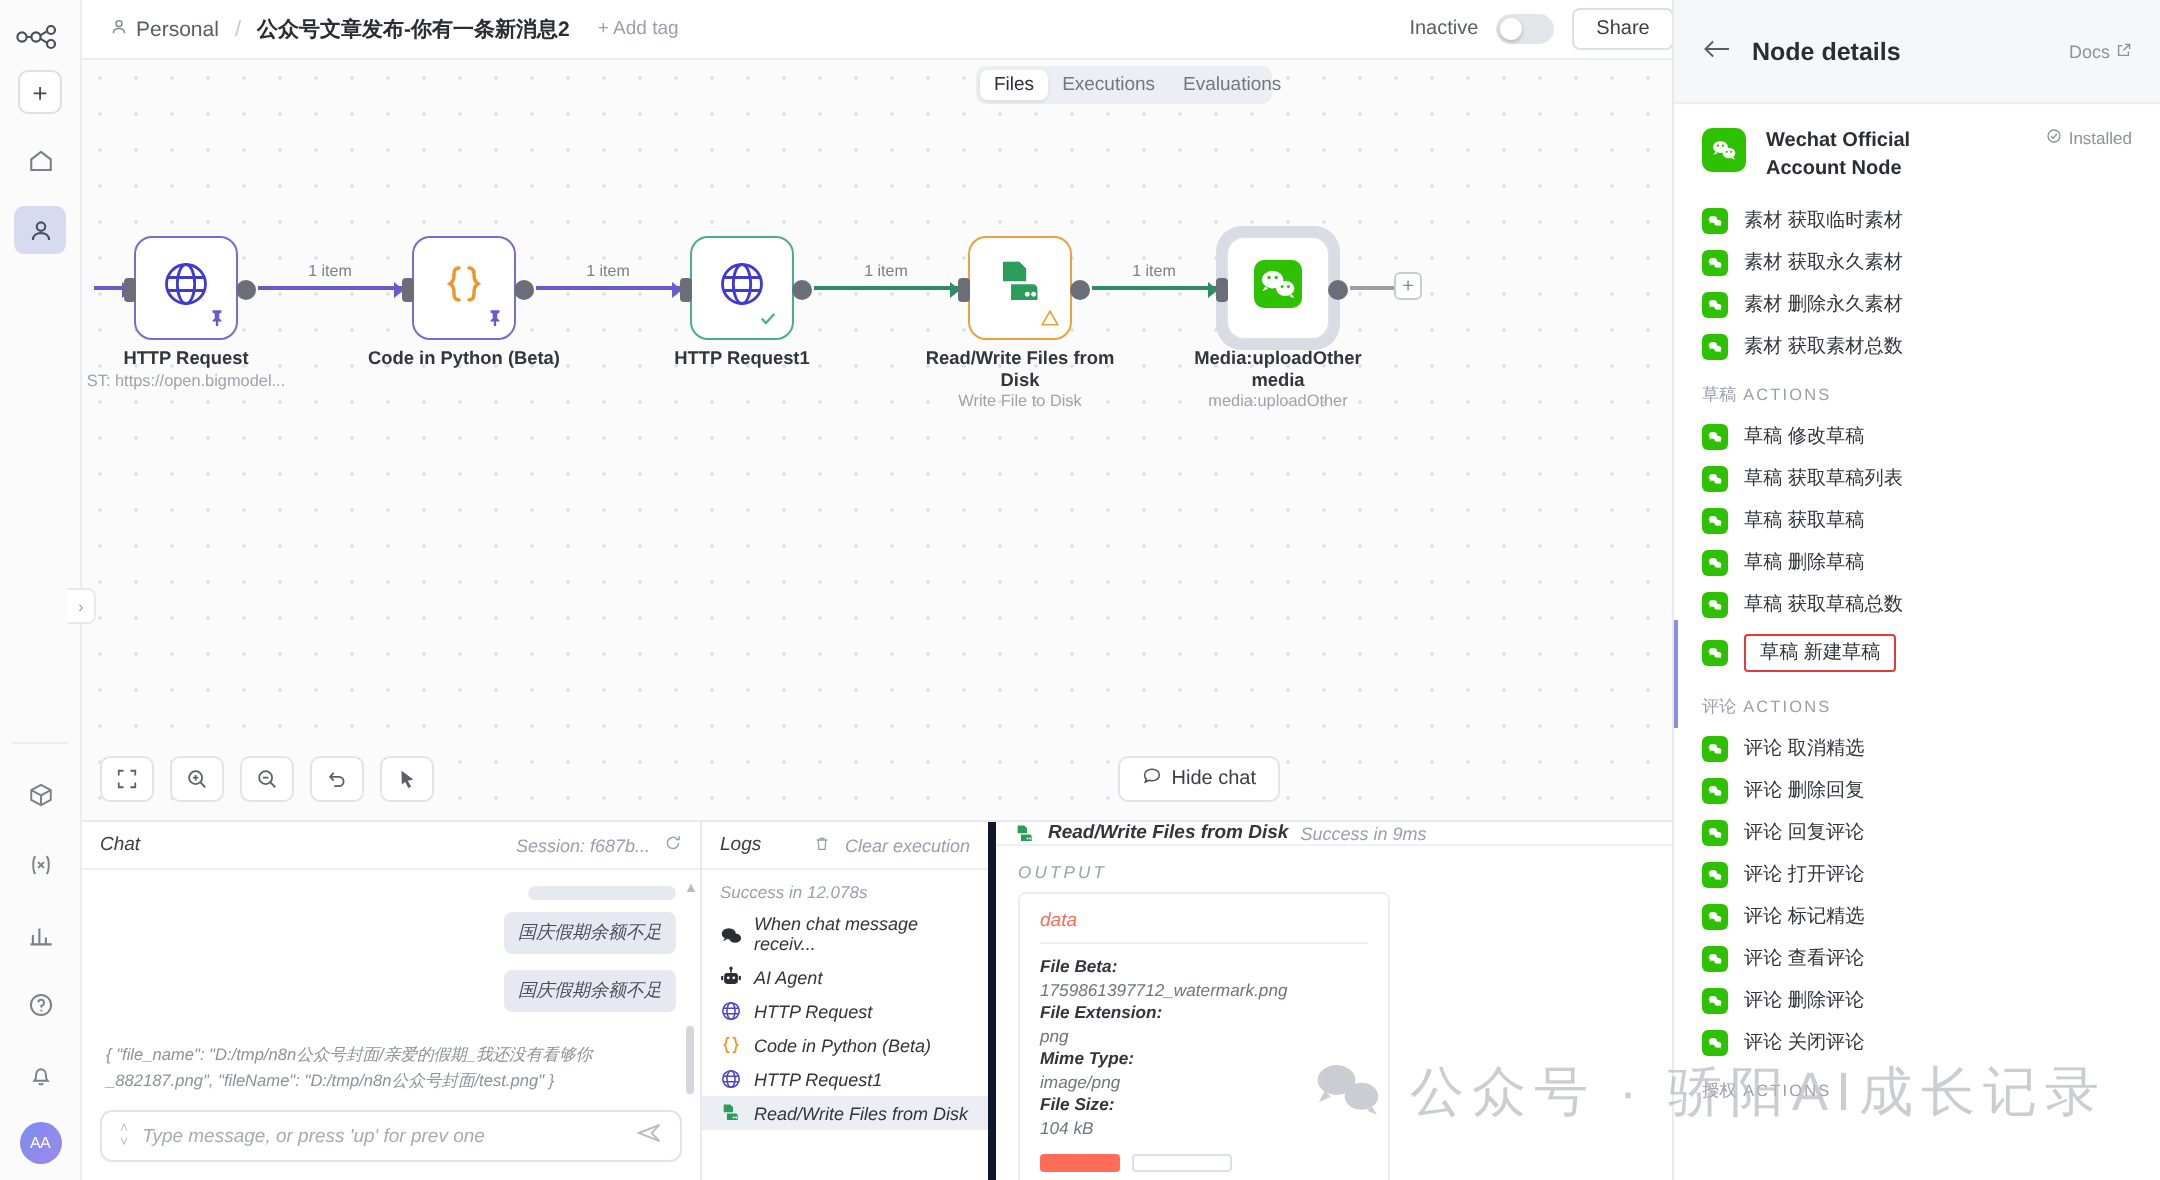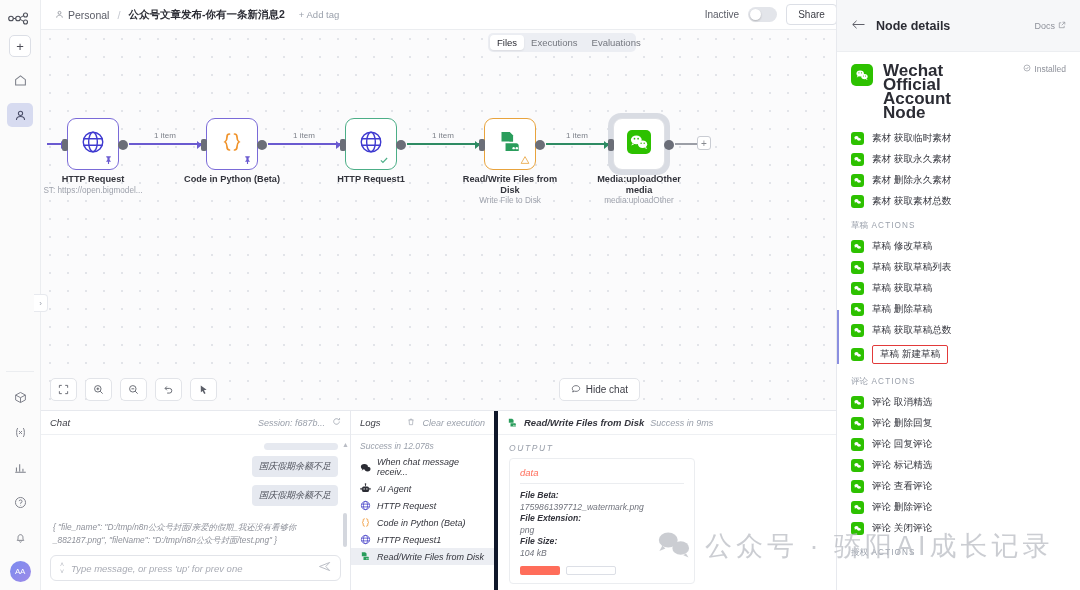--- a/index.html
+++ b/index.html
@@ -152,21 +152,21 @@
 
   
   .rightpanel { position:absolute; left:836px; top:0; width:244px; height:590px; background:#fff; border-left:1px solid #e7e9ee; overflow:hidden; }
   .rp-head { height:52px; background:#f6f7f9; display:flex; align-items:center; padding:0 14px; gap:10px; border-bottom:1px solid #eceef1; }
   .rp-head .back { color:#5a5c66; font-size:13px; }
   .rp-head .ttl { font-size:12.5px; font-weight:600; color:#2b2c34; }
   .rp-head .docs { margin-left:auto; font-size:9px; color:#8e919a; display:flex; align-items:center; gap:3px; }
   .rp-node { display:flex; align-items:flex-start; padding:12px 14px 8px 14px; gap:10px; }
   .wx-ico { width:22px; height:22px; border-radius:5px; background:#2dc100; display:flex; align-items:center; justify-content:center; flex:0 0 auto; }
   .wx-ico.sm { width:13px; height:13px; border-radius:3px; }
-  .rp-node .nm { font-size:17px; font-weight:700; color:#2b2c34; line-height:14px; width:105px; }
+  .rp-node .nm { font-size:10px; font-weight:700; color:#2b2c34; line-height:14px; width:105px; }
   .rp-node .inst { margin-left:auto; font-size:8.5px; color:#8e919a; display:flex; align-items:center; gap:3px; white-space:nowrap; }
   .rp-list { padding: 0 0 0 0; }
   .rp-sec { font-size:8.2px; color:#9aa0ab; letter-spacing:1.1px; padding:8px 14px 4px 14px; }
   .rp-sec .cn { letter-spacing:0; font-size:8.6px; }
   .rp-item { display:flex; align-items:center; gap:8px; padding:4px 14px; font-size:9.6px; color:#33343c; }
   .rp-item.hl .txt { border:1.4px solid #e23a3a; padding:2px 7px; border-radius:2px; }
   .rp-scroll { position:absolute; left:0; top:310px; width:2px; height:54px; background:#8b8fe0; }
   .watermark {
     position:absolute; left:655px; top:522px; width:420px; height:48px;
     display:flex; align-items:center; gap:10px; color:#b8bbc2;
@@ -607,20 +607,24 @@
         <div class="key">data</div>
         <div class="out-row">
           <b>File Beta:</b><br>
           <span>1759861397712_watermark.png</span>
         </div>
         <div class="out-row">
           <b>File Extension:</b><br>
           <span>png</span>
         </div>
         <div class="out-row">
+          <b>Mime Type:</b><br>
+          <span>image/png</span>
+        </div>
+        <div class="out-row">
           <b>File Size:</b><br>
           <span>104 kB</span>
         </div>
         <div class="out-buttons">
           <div class="ob red"></div>
           <div class="ob gray"></div>
         </div>
       </div>
     </div>
   </div>
@@ -825,20 +829,31 @@
       </div>
       <div class="rp-item">
         <span class="wx-ico sm">
           <svg width="9" height="9" viewBox="0 0 24 24">
               <ellipse cx="9.3" cy="9.8" rx="5.6" ry="4.5" fill="#fff"></ellipse>
               <path d="M5.6 13.2 4.1 15.8l3-1.4Z" fill="#fff"></path>
               <ellipse cx="15.7" cy="14.3" rx="4.8" ry="3.9" fill="#fff"></ellipse>
               <path d="M19 17.3 20.4 19.4 17.6 18.2Z" fill="#fff"></path>
             </svg>
         </span>
+        <span class="txt">评论 打开评论</span>
+      </div>
+      <div class="rp-item">
+        <span class="wx-ico sm">
+          <svg width="9" height="9" viewBox="0 0 24 24">
+              <ellipse cx="9.3" cy="9.8" rx="5.6" ry="4.5" fill="#fff"></ellipse>
+              <path d="M5.6 13.2 4.1 15.8l3-1.4Z" fill="#fff"></path>
+              <ellipse cx="15.7" cy="14.3" rx="4.8" ry="3.9" fill="#fff"></ellipse>
+              <path d="M19 17.3 20.4 19.4 17.6 18.2Z" fill="#fff"></path>
+            </svg>
+        </span>
         <span class="txt">评论 标记精选</span>
       </div>
       <div class="rp-item">
         <span class="wx-ico sm">
           <svg width="9" height="9" viewBox="0 0 24 24">
               <ellipse cx="9.3" cy="9.8" rx="5.6" ry="4.5" fill="#fff"></ellipse>
               <path d="M5.6 13.2 4.1 15.8l3-1.4Z" fill="#fff"></path>
               <ellipse cx="15.7" cy="14.3" rx="4.8" ry="3.9" fill="#fff"></ellipse>
               <path d="M19 17.3 20.4 19.4 17.6 18.2Z" fill="#fff"></path>
             </svg>

